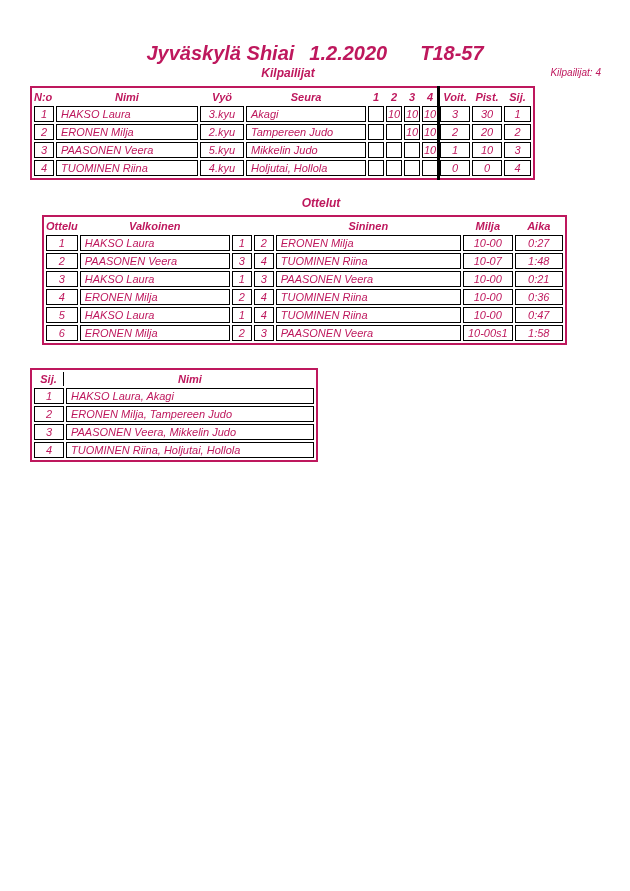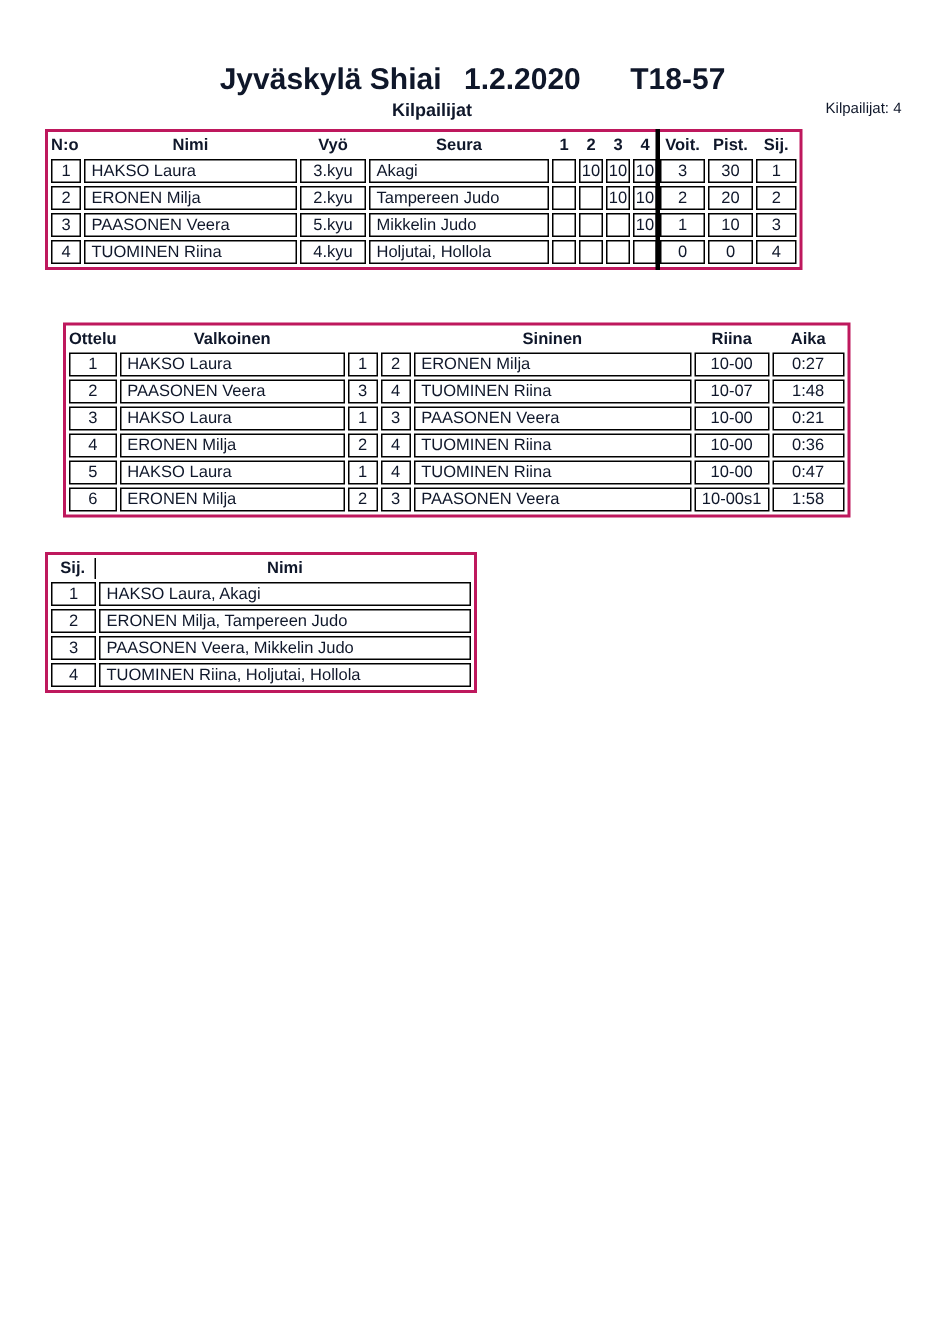--- a/index.html
+++ b/index.html
@@ -2,22 +2,23 @@
 <html><head>
 <meta charset="utf-8">
 <style>
   html, body { margin: 0; padding: 0; background: #fff; }
   .page {
     position: relative;
     width: 630px;
     height: 744px;
     background: #ffffff;
     font-family: "Liberation Sans", sans-serif;
-    color: #0f172a;
+    color: #be185d;
     overflow: hidden;
+    font-style: italic;
   }
   .title {
     position: absolute;
     top: 42px; left: 0; width: 630px;
     text-align: center;
     font-size: 20px;
     font-weight: bold;
     white-space: nowrap;
   }
   .title .t-date { margin-left: 15px; }
@@ -181,40 +182,41 @@
           <td></td>
           <td>0</td>
           <td>0</td>
           <td>4</td>
         </tr>
       </tbody>
     </table>
     <div class="vdiv"></div>
   </div>
 
+  <div class="subheading sub-ottelut">Ottelut</div>
 
   <div class="tbl-wrap w2">
     <table class="grid matches">
       <colgroup>
         <col style="width:30px">
           <col style="width:150px">
           <col style="width:20px">
           <col style="width:20px">
         <col style="width:185px">
           <col style="width:50px">
           <col style="width:48px">
       </colgroup>
       <thead>
         <tr>
           <th class="l">Ottelu</th>
           <th>Valkoinen</th>
           <th></th>
           <th></th>
           <th>Sininen</th>
-          <th>Riina</th>
+          <th>Milja</th>
           <th>Aika</th>
         </tr>
       </thead>
       <tbody>
         <tr>
           <td>1</td>
           <td class="l">HAKSO Laura</td>
           <td>1</td>
           <td>2</td>
           <td class="l">ERONEN Milja</td>

